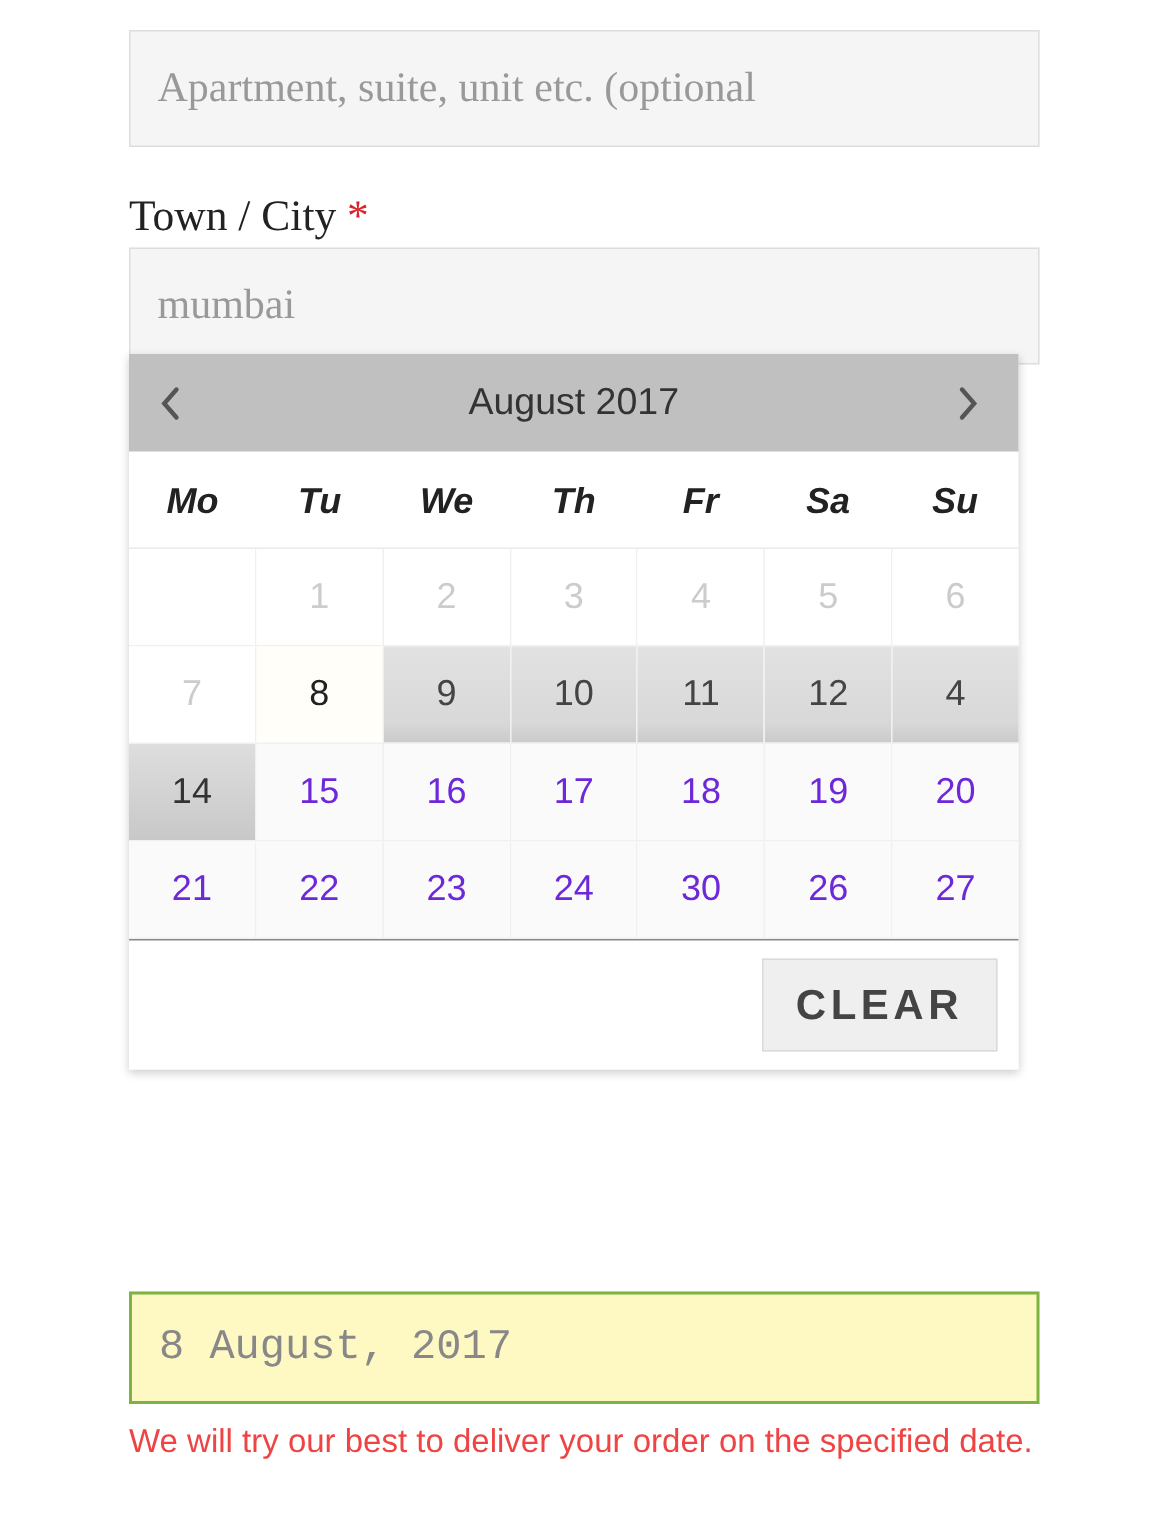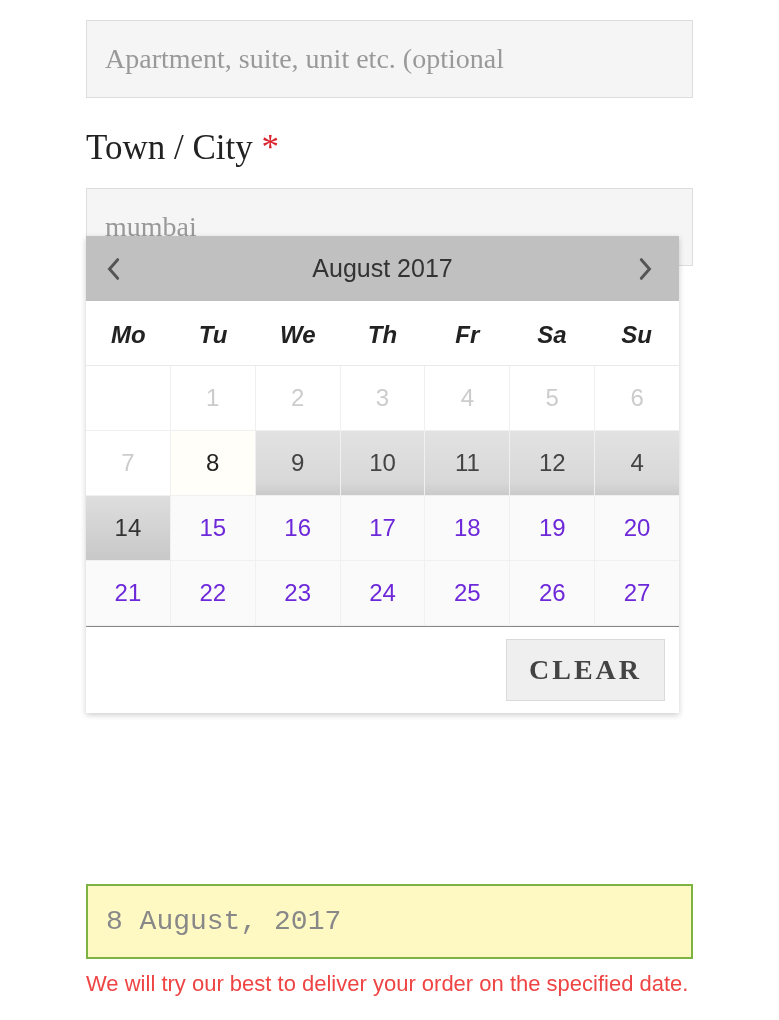--- a/index.html
+++ b/index.html
@@ -24,24 +24,24 @@
       padding: 22px 18px;
       font-size: 28px;
       font-family: Georgia, serif;
       color: #999;
       outline: none;
     }
     .input-field::placeholder {
       color: #999;
     }
     .field-label {
-      font-size: 35px;
+      font-size: 29px;
       color: #222;
       margin-top: 30px;
-      margin-bottom: 20px;
+      margin-bottom: 4px;
       font-family: Georgia, serif;
     }
     .required {
       color: #d9232d;
     }
     .city-input {
       font-size: 28px;
       color: #999;
     }
     .datepicker {
@@ -147,21 +147,21 @@
     }
     .dp-clear {
       background: #efefef;
       border: 1px solid #dadada;
       padding: 14px 22px;
       font-size: 28px;
       font-weight: 700;
       letter-spacing: 3px;
       color: #444;
       cursor: pointer;
-      font-family: Liberation Serif, serif;
+      font-family: Liberation Sans, sans-serif;
     }
     .date-input {
       margin-top: 618px;
       width: 100%;
       background: #fef9c3;
       border: 2px solid #7cb342;
       padding: 20px 18px;
       font-size: 28px;
       font-family: Liberation Mono, monospace;
       color: #888;
@@ -240,21 +240,21 @@
           <div class="dp-cell disabled">17</div>
           <div class="dp-cell disabled">18</div>
           <div class="dp-cell disabled">19</div>
           <div class="dp-cell disabled">20</div>
         </div>
         <div class="dp-row">
           <div class="dp-cell disabled">21</div>
           <div class="dp-cell disabled">22</div>
           <div class="dp-cell disabled">23</div>
           <div class="dp-cell disabled">24</div>
-          <div class="dp-cell disabled">25</div>
+          <div class="dp-cell disabled">30</div>
           <div class="dp-cell disabled">26</div>
           <div class="dp-cell disabled">27</div>
         </div>
       </div>
 
     <div class="dp-footer">
       <button class="dp-clear">CLEAR</button>
     </div>
   </div>
 

